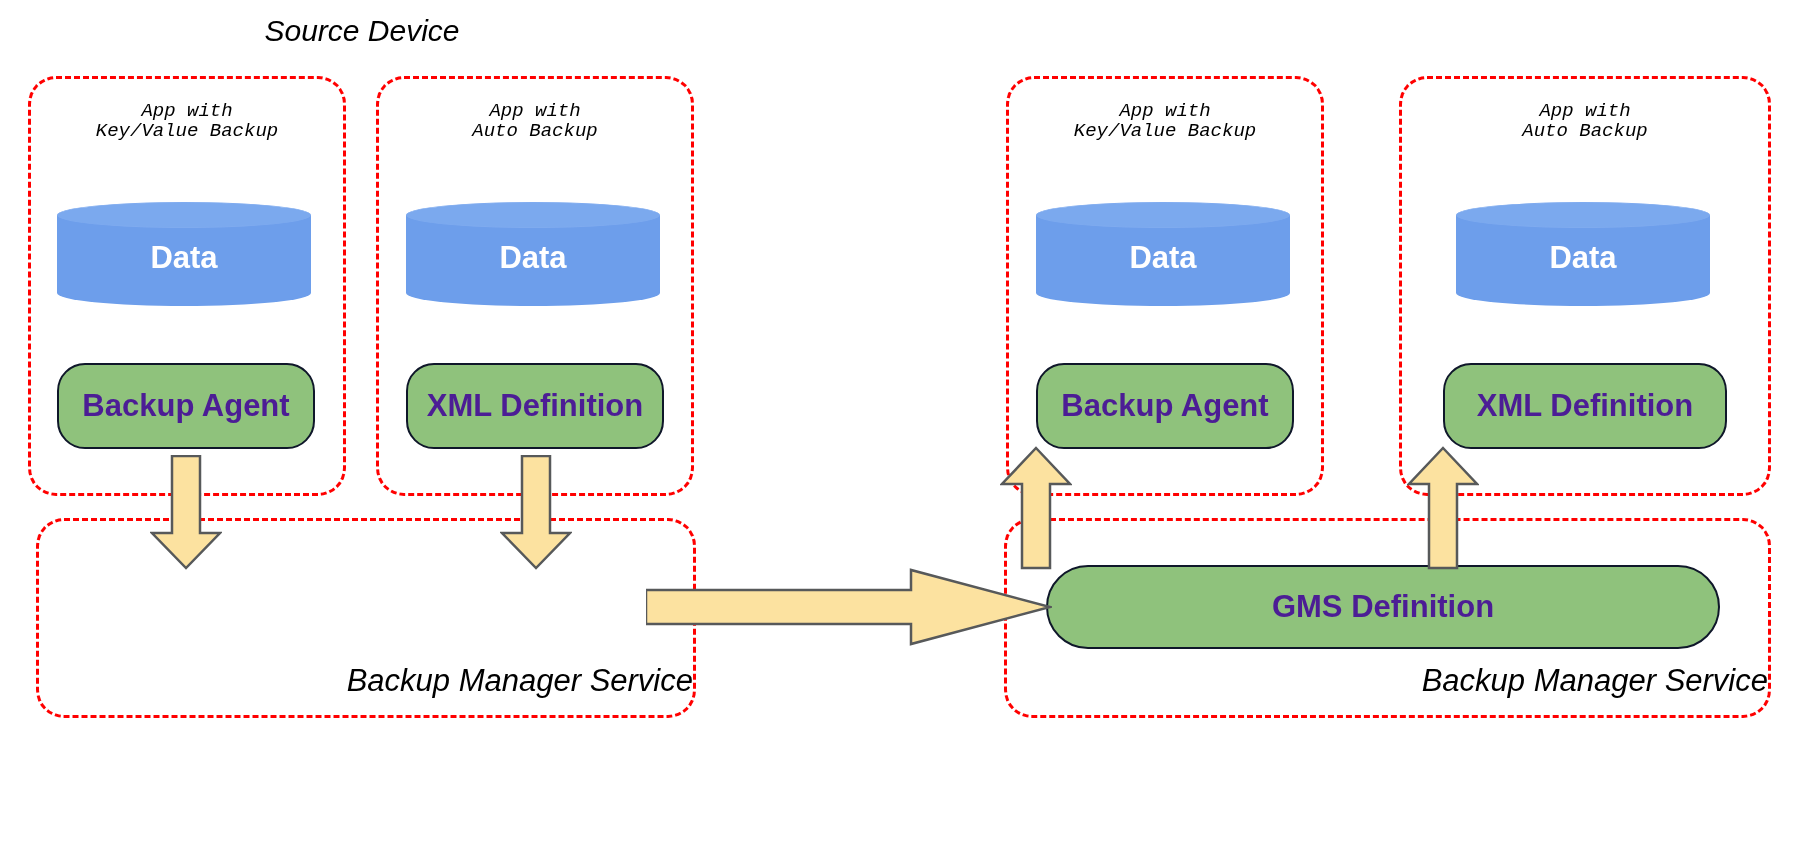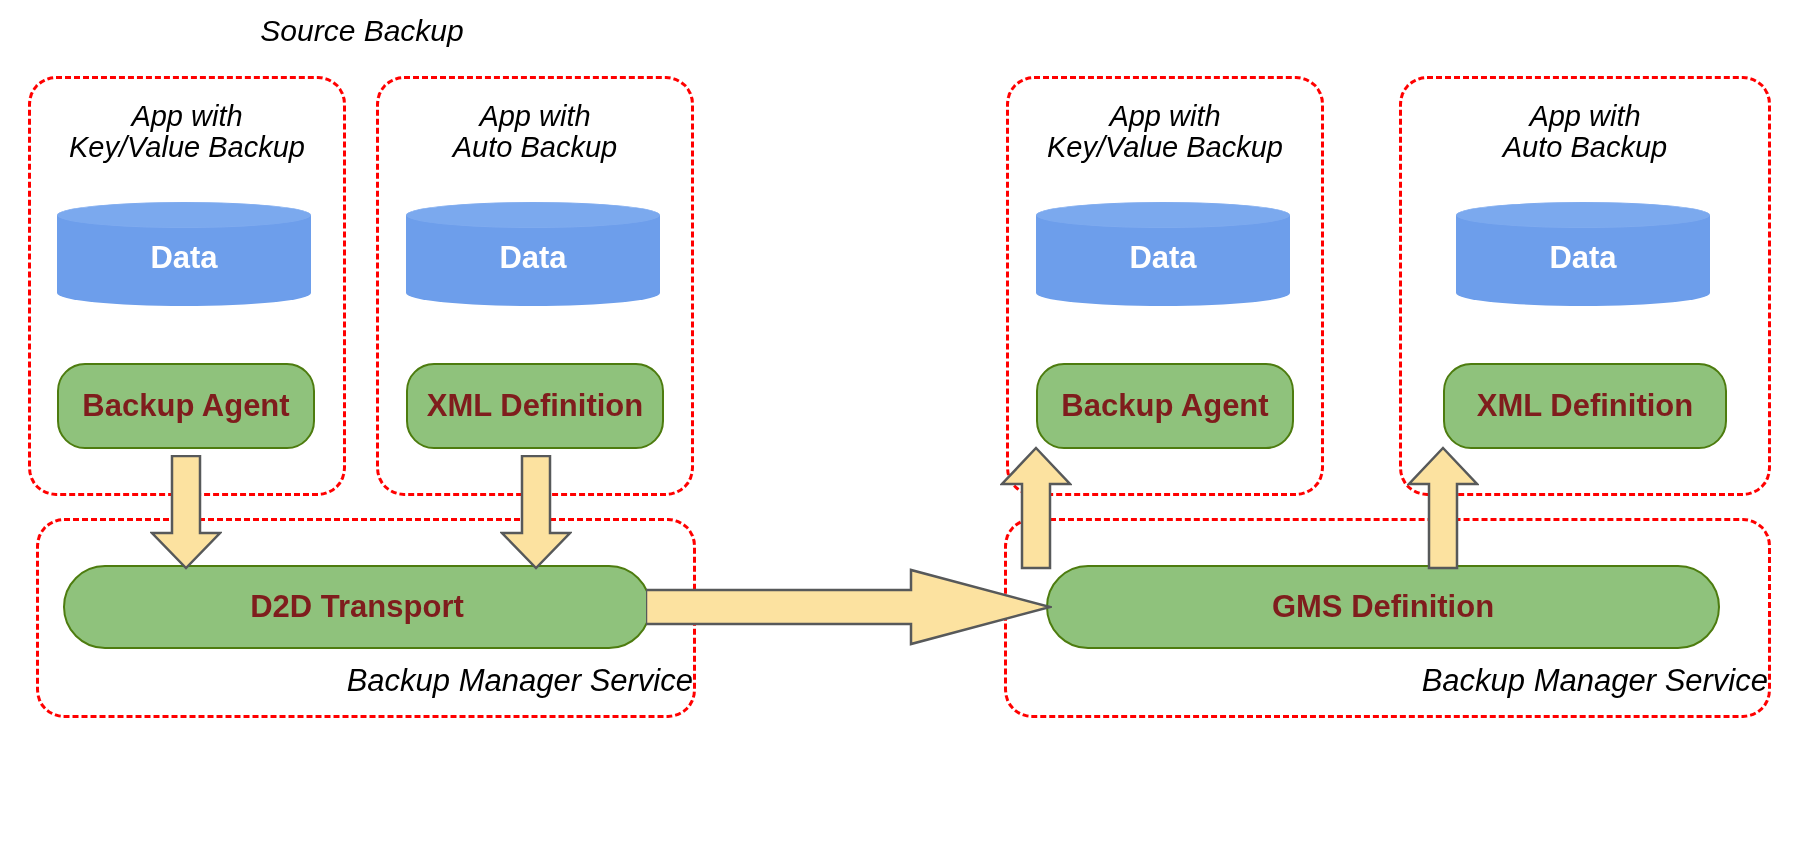--- a/index.html
+++ b/index.html
@@ -38,25 +38,25 @@
     background: transparent;
   }
 
   .app-label {
     position: absolute;
     left: 0;
     right: 0;
     top: 22px;
     text-align: center;
     font-style: italic;
-    font-size: 29px;
+    font-size: 19px;
     line-height: 1.06;
     color: #000000;
     white-space: pre-line;
-    font-family: Liberation Sans, sans-serif;
+    font-family: Liberation Mono, monospace;
   }
 
   .service-label {
     position: absolute;
     left: 0;
     right: 0;
     bottom: 16px;
     text-align: right;
     font-style: italic;
     font-size: 31px;
@@ -108,26 +108,26 @@
     color: #ffffff;
     font-weight: bold;
     font-size: 31px;
     font-family: "Liberation Sans", sans-serif;
   }
 
   
   .green-pill {
     position: absolute;
     background: #8fc27c;
-    border: 2px solid #4d7c0f;
+    border: 2px solid #0f172a;
     box-sizing: border-box;
     display: flex;
     align-items: center;
     justify-content: center;
-    color: #7f1d1d;
+    color: #4c1d95;
     font-weight: bold;
     font-family: "Liberation Sans", sans-serif;
   }
   .green-pill.small {
     height: 86px;
     border-radius: 28px;
     font-size: 31px;
   }
   .green-pill.transport {
     height: 84px;
@@ -139,21 +139,21 @@
   .arrow {
     position: absolute;
   }
   .arrow svg { display: block; }
 </style>
 </head>
 <body>
 
 <div id="stage">
 
-  <div class="device-title" style="left:162px; top:14px; width:400px;">Source Backup</div>
+  <div class="device-title" style="left:162px; top:14px; width:400px;">Source Device</div>
 
 
   <div class="dashed-box" style="left:28px; top:76px; width:318px; height:420px;">
     <div class="app-label">App with
 Key/Value Backup</div>
   </div>
 
   <div class="cylinder" style="left:57px; top:202px;">
     <div class="cyl-bottom"></div>
     <div class="cyl-body"></div>
@@ -174,21 +174,20 @@
     <div class="cyl-top"></div>
     <div class="cyl-text">Data</div>
   </div>
 
   <div class="green-pill small" style="left:406px; top:363px; width:258px;">XML Definition</div>
 
   <div class="dashed-box" style="left:36px; top:518px; width:660px; height:200px;">
     <div class="service-label">Backup Manager Service</div>
   </div>
 
-  <div class="green-pill transport" style="left:63px; top:565px; width:588px;">D2D Transport</div>
 
   <div class="dashed-box" style="left:1006px; top:76px; width:318px; height:420px;">
     <div class="app-label">App with
 Key/Value Backup</div>
   </div>
 
   <div class="cylinder" style="left:1036px; top:202px;">
     <div class="cyl-bottom"></div>
     <div class="cyl-body"></div>
     <div class="cyl-top"></div>

